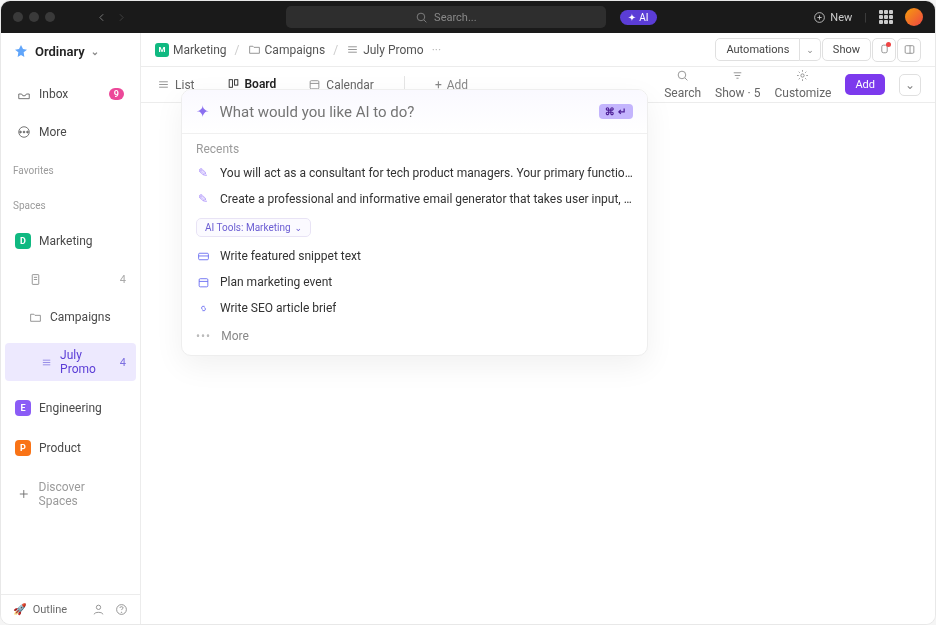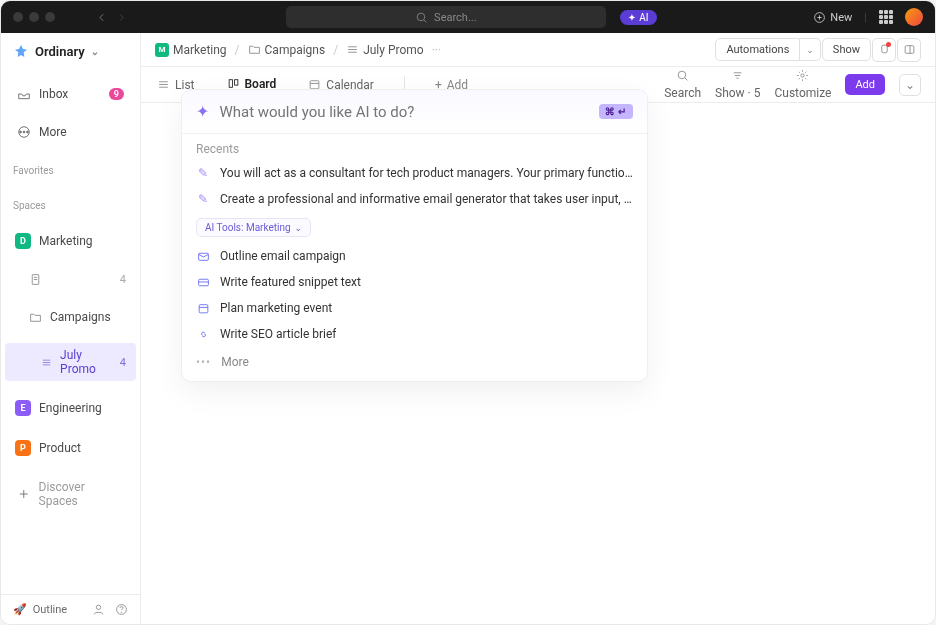--- a/index.html
+++ b/index.html
@@ -366,29 +366,20 @@
         </div>
         <div>
           <span class="tool-pill">
             <span>AI Tools: Marketing</span>
             <span style="font-size:9px">⌄</span>
           </span>
         </div>
         <div class="ai-row">
           <span class="ico">
               <svg class="ico-s" viewBox="0 0 24 24" style="stroke:#6366f1">
-                <rect x="3" y="6" width="18" height="13" rx="2"></rect>
-                <path d="M3 8 L12 13 L21 8"></path>
-              </svg>
-            </span>
-          <span class="txt">Outline email campaign</span>
-        </div>
-        <div class="ai-row">
-          <span class="ico">
-              <svg class="ico-s" viewBox="0 0 24 24" style="stroke:#6366f1">
                 <rect x="3" y="6" width="18" height="12" rx="2"></rect>
                 <line x1="3" y1="11" x2="21" y2="11"></line>
               </svg>
             </span>
           <span class="txt">Write featured snippet text</span>
         </div>
         <div class="ai-row">
           <span class="ico">
               <svg class="ico-s" viewBox="0 0 24 24" style="stroke:#6366f1">
                 <rect x="4" y="5" width="16" height="15" rx="2"></rect>

